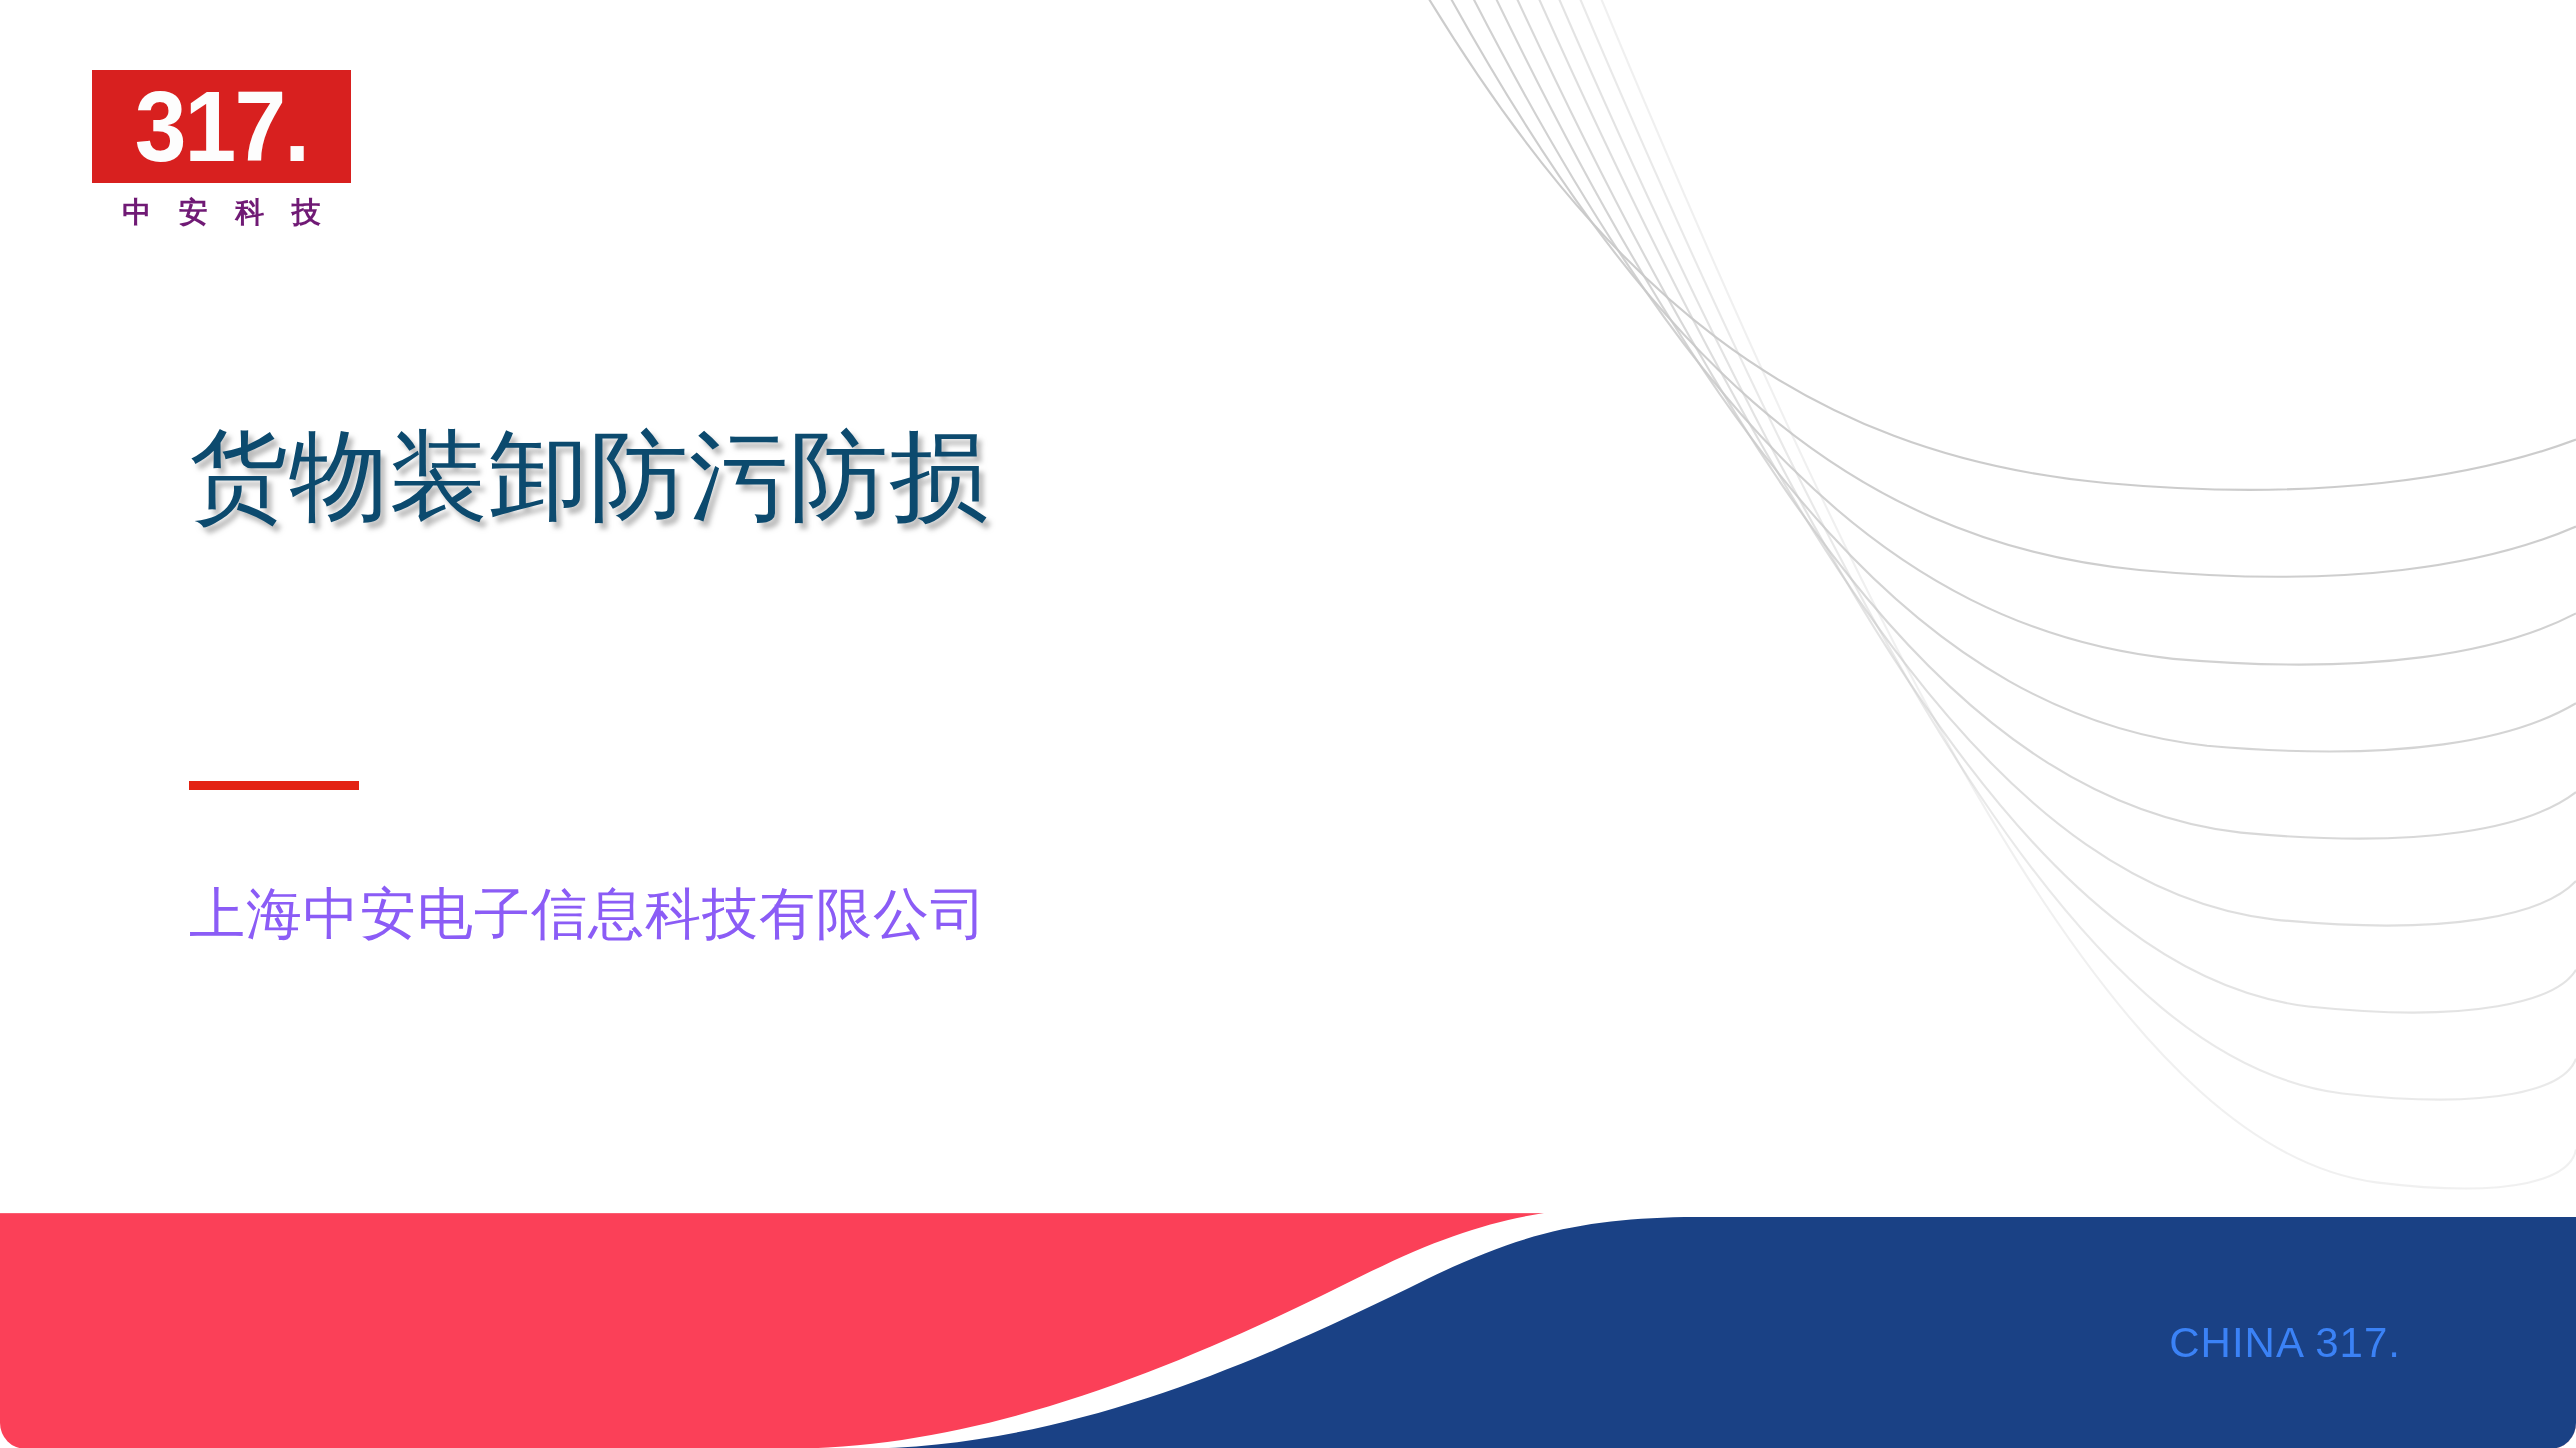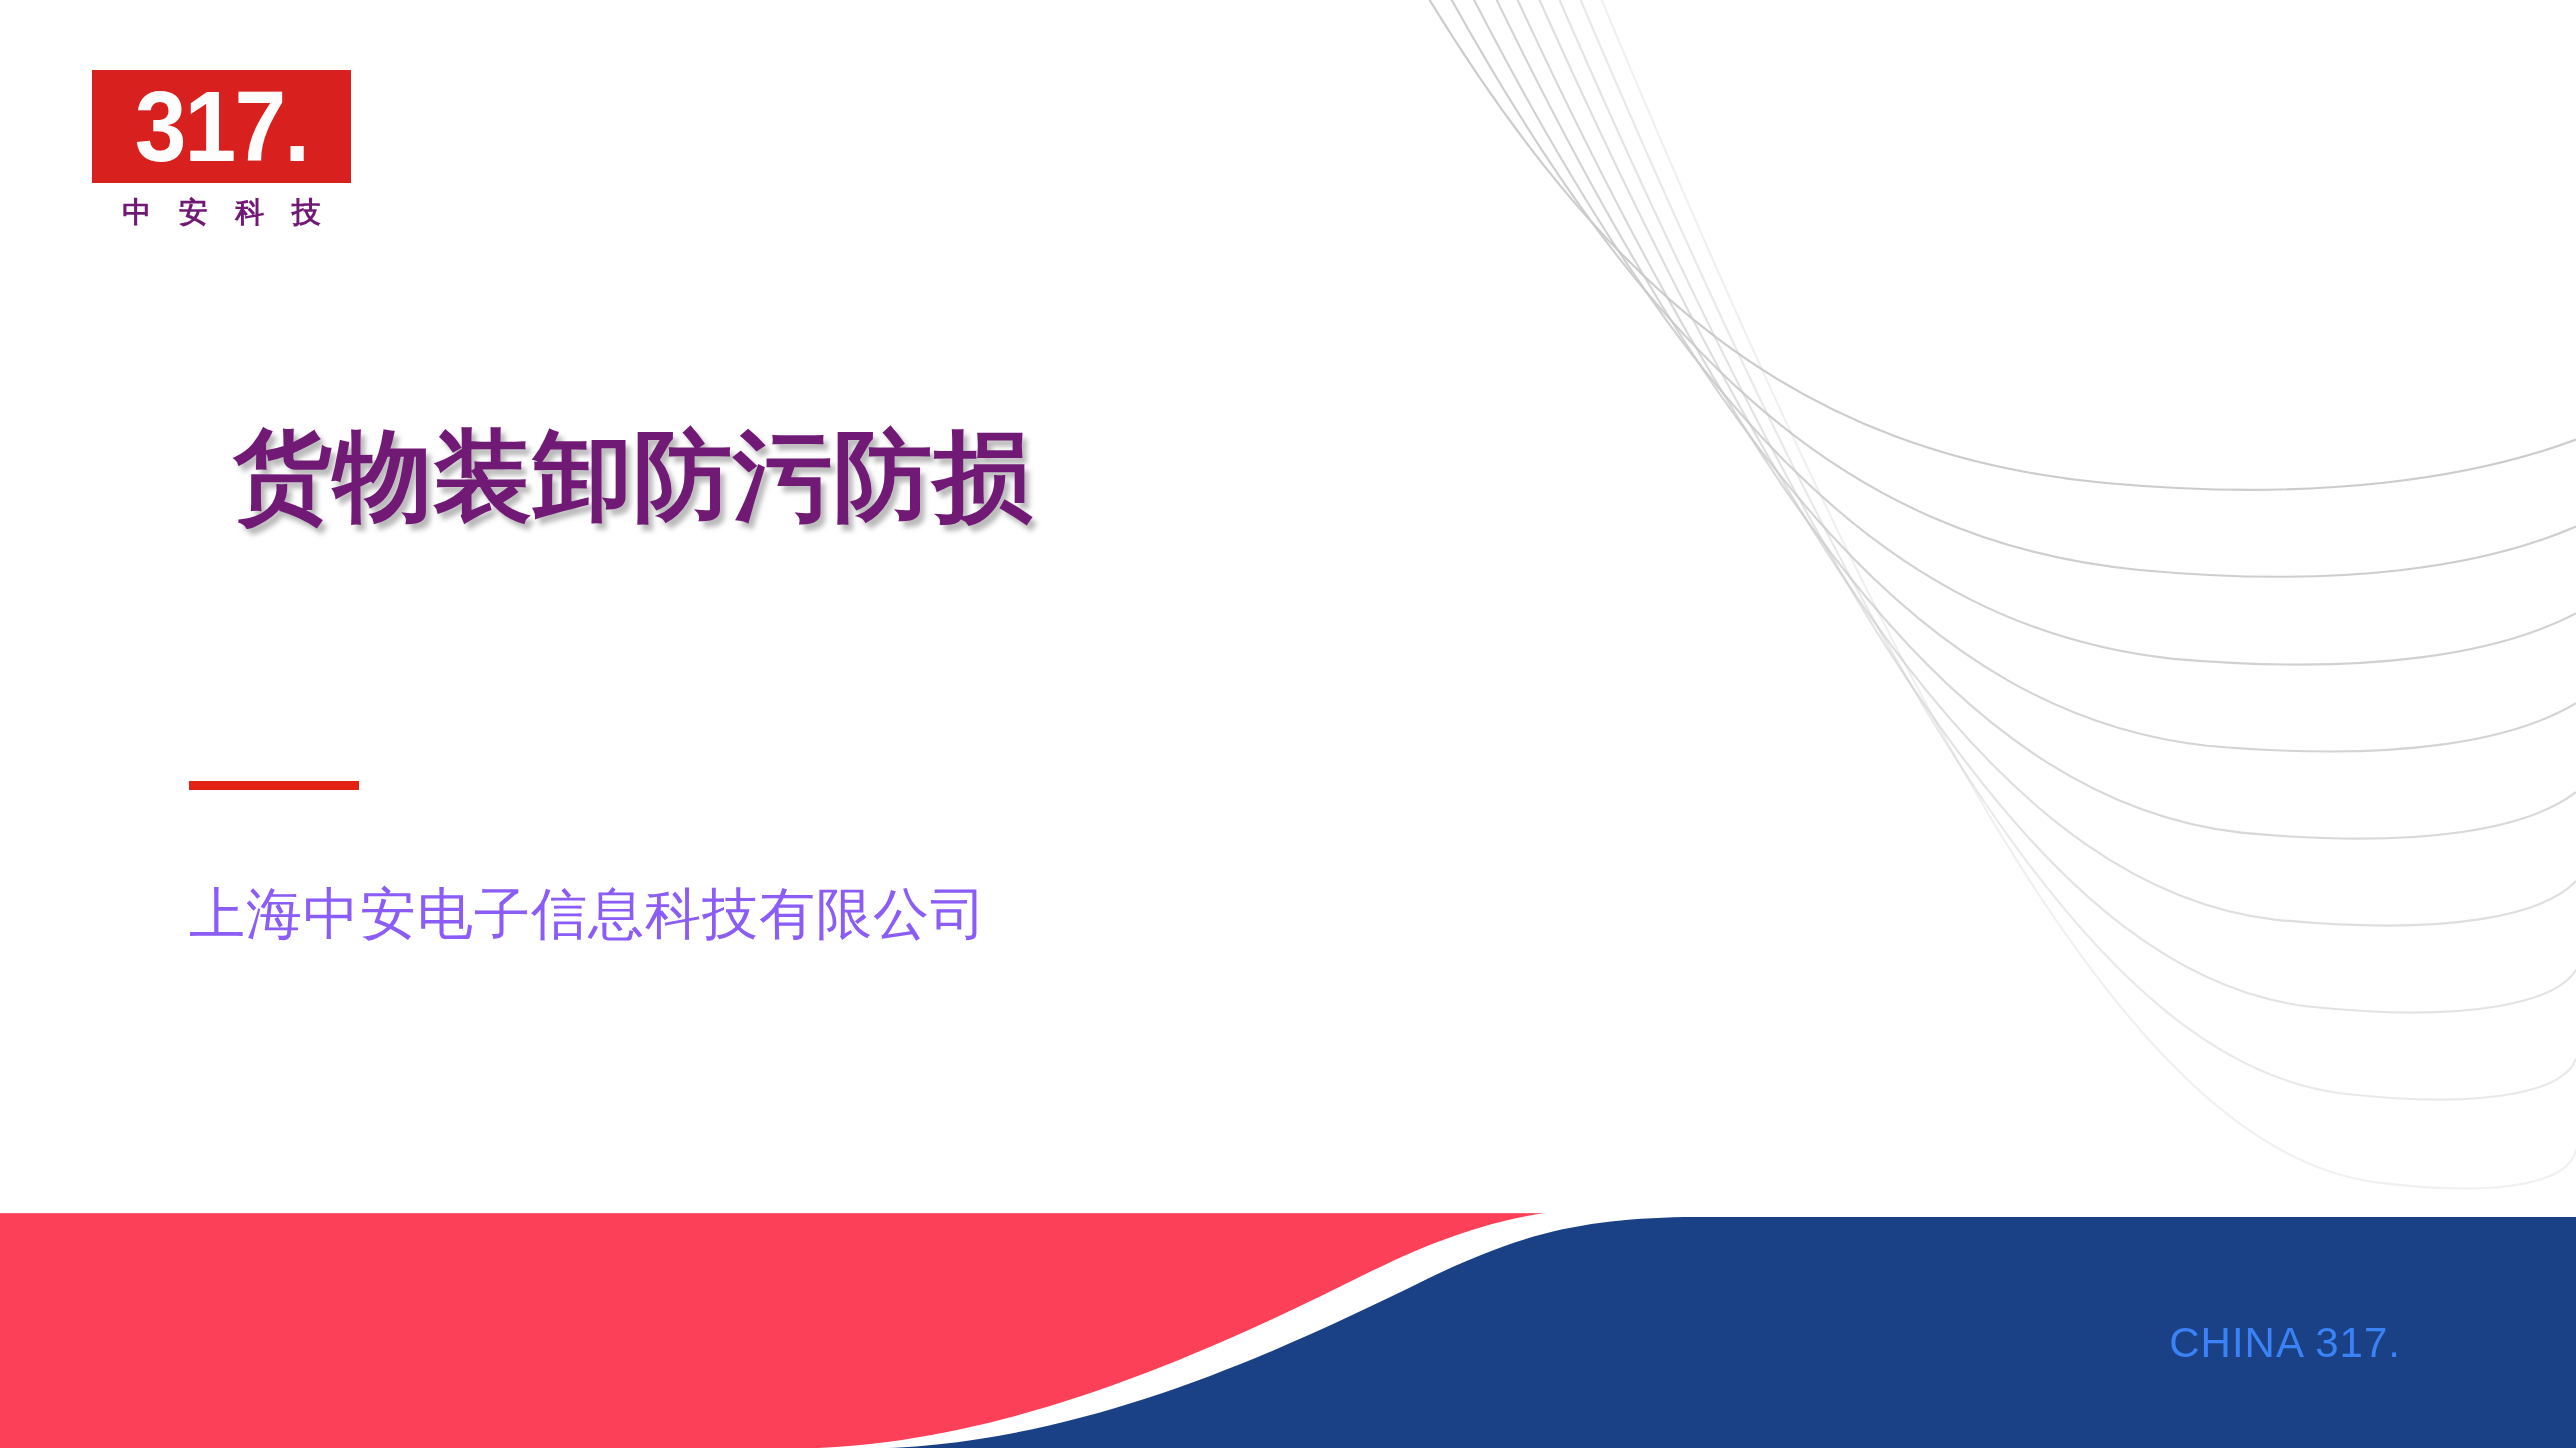--- a/index.html
+++ b/index.html
@@ -7,20 +7,21 @@
     width:2576px; height:1449px;
     background:#ffffff;
     font-family:"Liberation Sans","DejaVu Sans",sans-serif;
     overflow:hidden;
   }
   #slide {
     position:relative;
     width:2576px; height:1449px;
     background:#ffffff;
     overflow:hidden;
+    border-radius:26px;
   }
 
   
   #deco-curves {
     position:absolute;
     top:0; left:0;
     width:2576px; height:1449px;
     pointer-events:none;
   }
 
@@ -58,29 +59,28 @@
     font-family:"DejaVu Sans","Liberation Sans",sans-serif;
   }
 
   
   #title-block {
     position:absolute;
     left:189px; top:401px;
     width:1352px;
   }
   .title-line {
-    color:#701a75;
+    color:#0c4a6e;
     font-size:99px;
-    font-weight:bold;
+    font-weight:normal;
     line-height:1.52;
     letter-spacing:1px;
     white-space:nowrap;
     text-shadow:4.8px 5.8px 4.8px rgba(130,130,130,0.55);
     font-family:"DejaVu Sans","Liberation Sans",sans-serif;
-    margin-left:44px;
   }
 
   
   #title-rule {
     position:absolute;
     left:189px; top:781px;
     width:170px; height:8.7px;
     background:#e32213;
   }
 

